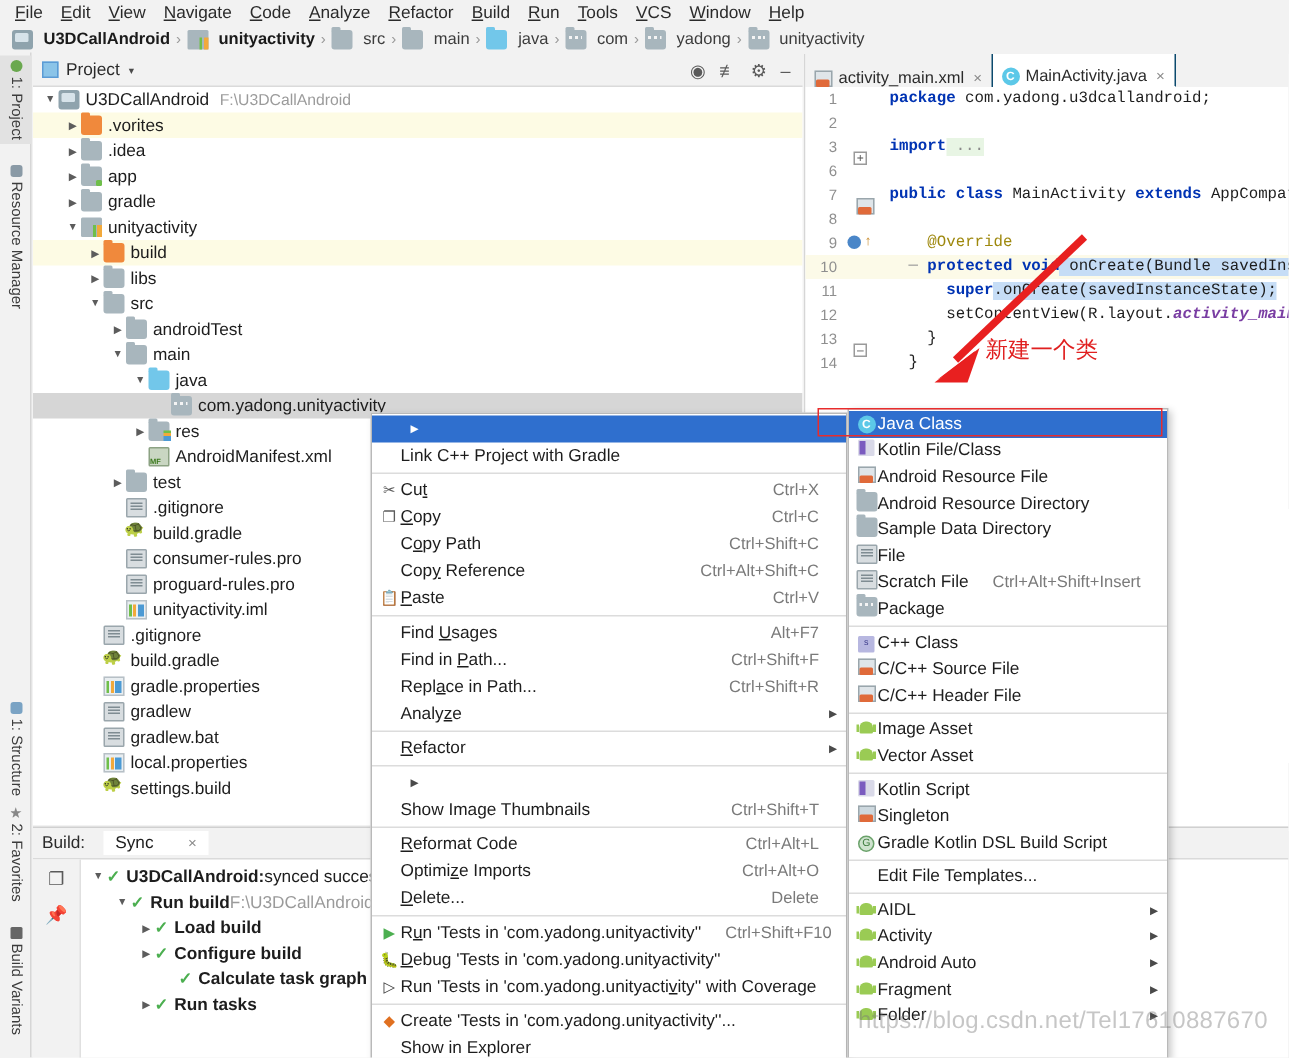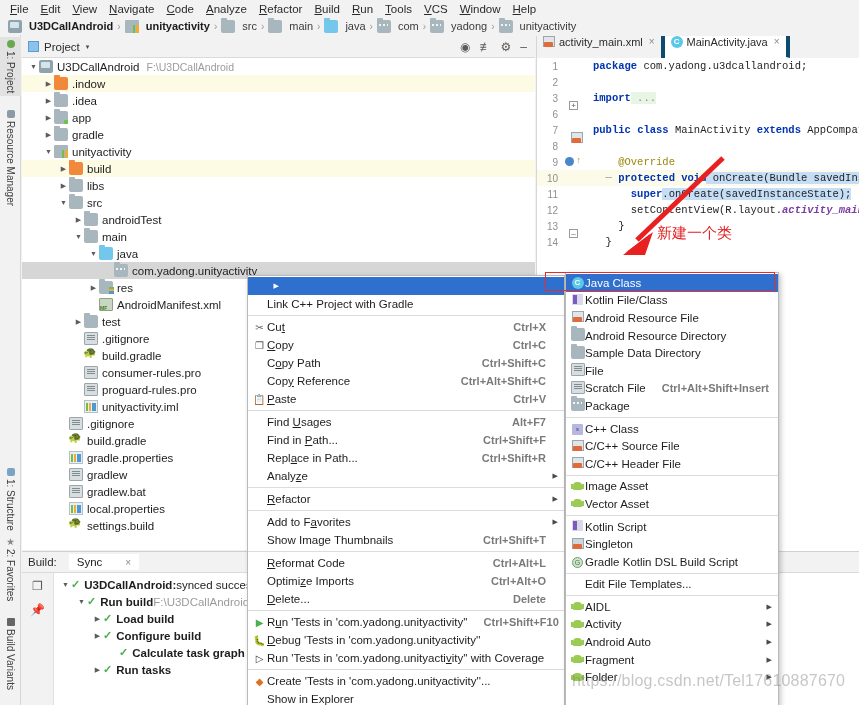--- a/index.html
+++ b/index.html
@@ -120,21 +120,21 @@
     box-shadow: 2px 2px 5px rgba(0,0,0,0.22);
     padding: 1px 0; z-index: 40;
   }
   .mitem {
     height: 18px; display: flex; align-items: center; padding: 0 6px 0 4px;
     font-size: 11.5px; color: #1d1d1d; position: relative; white-space: nowrap;
   }
   .mitem.sel { background: #2f6fce; color: #ffffff; }
   .mitem .mic { width: 15px; flex: none; text-align: center; font-size: 10px; color: #5c5c5c; }
   .mitem .mtxt { flex: 1; }
-  .mitem .msh { color: #7a7a7a; font-size: 11px; padding-left: 16px; font-weight: bold; }
+  .mitem .msh { color: #7a7a7a; font-size: 11px; padding-left: 16px; }
   .mitem .marr { width: 12px; text-align: right; font-size: 7px; color: #4a4a4a; }
   .mitem.sel .marr { color: #ffffff; }
   .msep { height: 1px; background: #dcdcdc; margin: 2px 0; }
   .uk { text-decoration: underline; }
 
   
   .submenu {
     position: absolute; left: 565px; top: 272px; width: 214px;
     background: #ffffff; border: 1px solid #b9b9b9;
     box-shadow: 2px 2px 5px rgba(0,0,0,0.22);
@@ -174,22 +174,22 @@
     font-family: "DejaVu Sans", sans-serif; white-space: nowrap;
   }
 
   
   .editor-wrap {
     position: absolute; left: 536px; top: 36px; width: 323px; height: 518px;
     background: #ffffff; border-left: 1px solid #d6d6d6;
   }
   .tabbar { height: 22px; background: #f2f2f2; display: flex; align-items: stretch; }
   .etab {
-    display: flex; align-items: flex-start; gap: 4px; padding: 0 6px;
-    font-size: 11px; color: #2b2b2b; border-right: 4px solid #0c4a6e; white-space: nowrap;
+    display: flex; align-items: flex-end; gap: 4px; padding: 0 6px;
+    font-size: 11px; color: #2b2b2b; border-right: 1px solid #0c4a6e; white-space: nowrap;
   }
   .etab.active { background: #ffffff; border-bottom: 1px solid #ffffff; }
   .etab .x { color: #8a8a8a; font-size: 10px; margin-left: 2px; }
   .gutter-wrap { position: relative; height: 496px; background: #ffffff; }
   .codeline {
     position: relative; height: 16px; display: flex; align-items: center;
     font-family: "Liberation Mono", monospace; font-size: 10.5px; white-space: pre;
   }
   .codeline.hl { background: #fcfae8; }
   .lnum { width: 26px; flex: none; text-align: right; padding-right: 5px; color: #8f8f8f; font-size: 10px;
@@ -336,21 +336,21 @@
         <span style="display:inline-block;width:6px;flex:none;"></span>
         <span class="arrow">▼</span>
         <span class="ic f-proj"></span>
         <span class="lbl2">U3DCallAndroid</span>
         <span class="path-gray">F:\U3DCallAndroid</span>
       </div>
       <div class="row hl-yellow">
         <span style="display:inline-block;width:21px;flex:none;"></span>
         <span class="arrow">▶</span>
         <span class="ic f-orange"></span>
-        <span class="lbl2">.indow</span>
+        <span class="lbl2">.vorites</span>
       </div>
       <div class="row">
         <span style="display:inline-block;width:21px;flex:none;"></span>
         <span class="arrow">▶</span>
         <span class="ic f-folder"></span>
         <span class="lbl2">.idea</span>
       </div>
       <div class="row">
         <span style="display:inline-block;width:21px;flex:none;"></span>
         <span class="arrow">▶</span>
@@ -723,21 +723,20 @@
       </div>
       <div class="msep"></div>
       <div class="mitem">
         <span class="mic"></span>
         <span class="mtxt"><span class="uk">R</span>efactor</span>
         <span class="marr">▶</span>
       </div>
       <div class="msep"></div>
       <div class="mitem">
         <span class="mic"></span>
-        <span class="mtxt">Add to F<span class="uk">a</span>vorites</span>
         <span class="marr">▶</span>
       </div>
       <div class="mitem">
         <span class="mic"></span>
         <span class="mtxt">Show Image Thumbnails</span>
         <span class="msh">Ctrl+Shift+T</span>
         <span class="marr"></span>
       </div>
       <div class="msep"></div>
       <div class="mitem">

